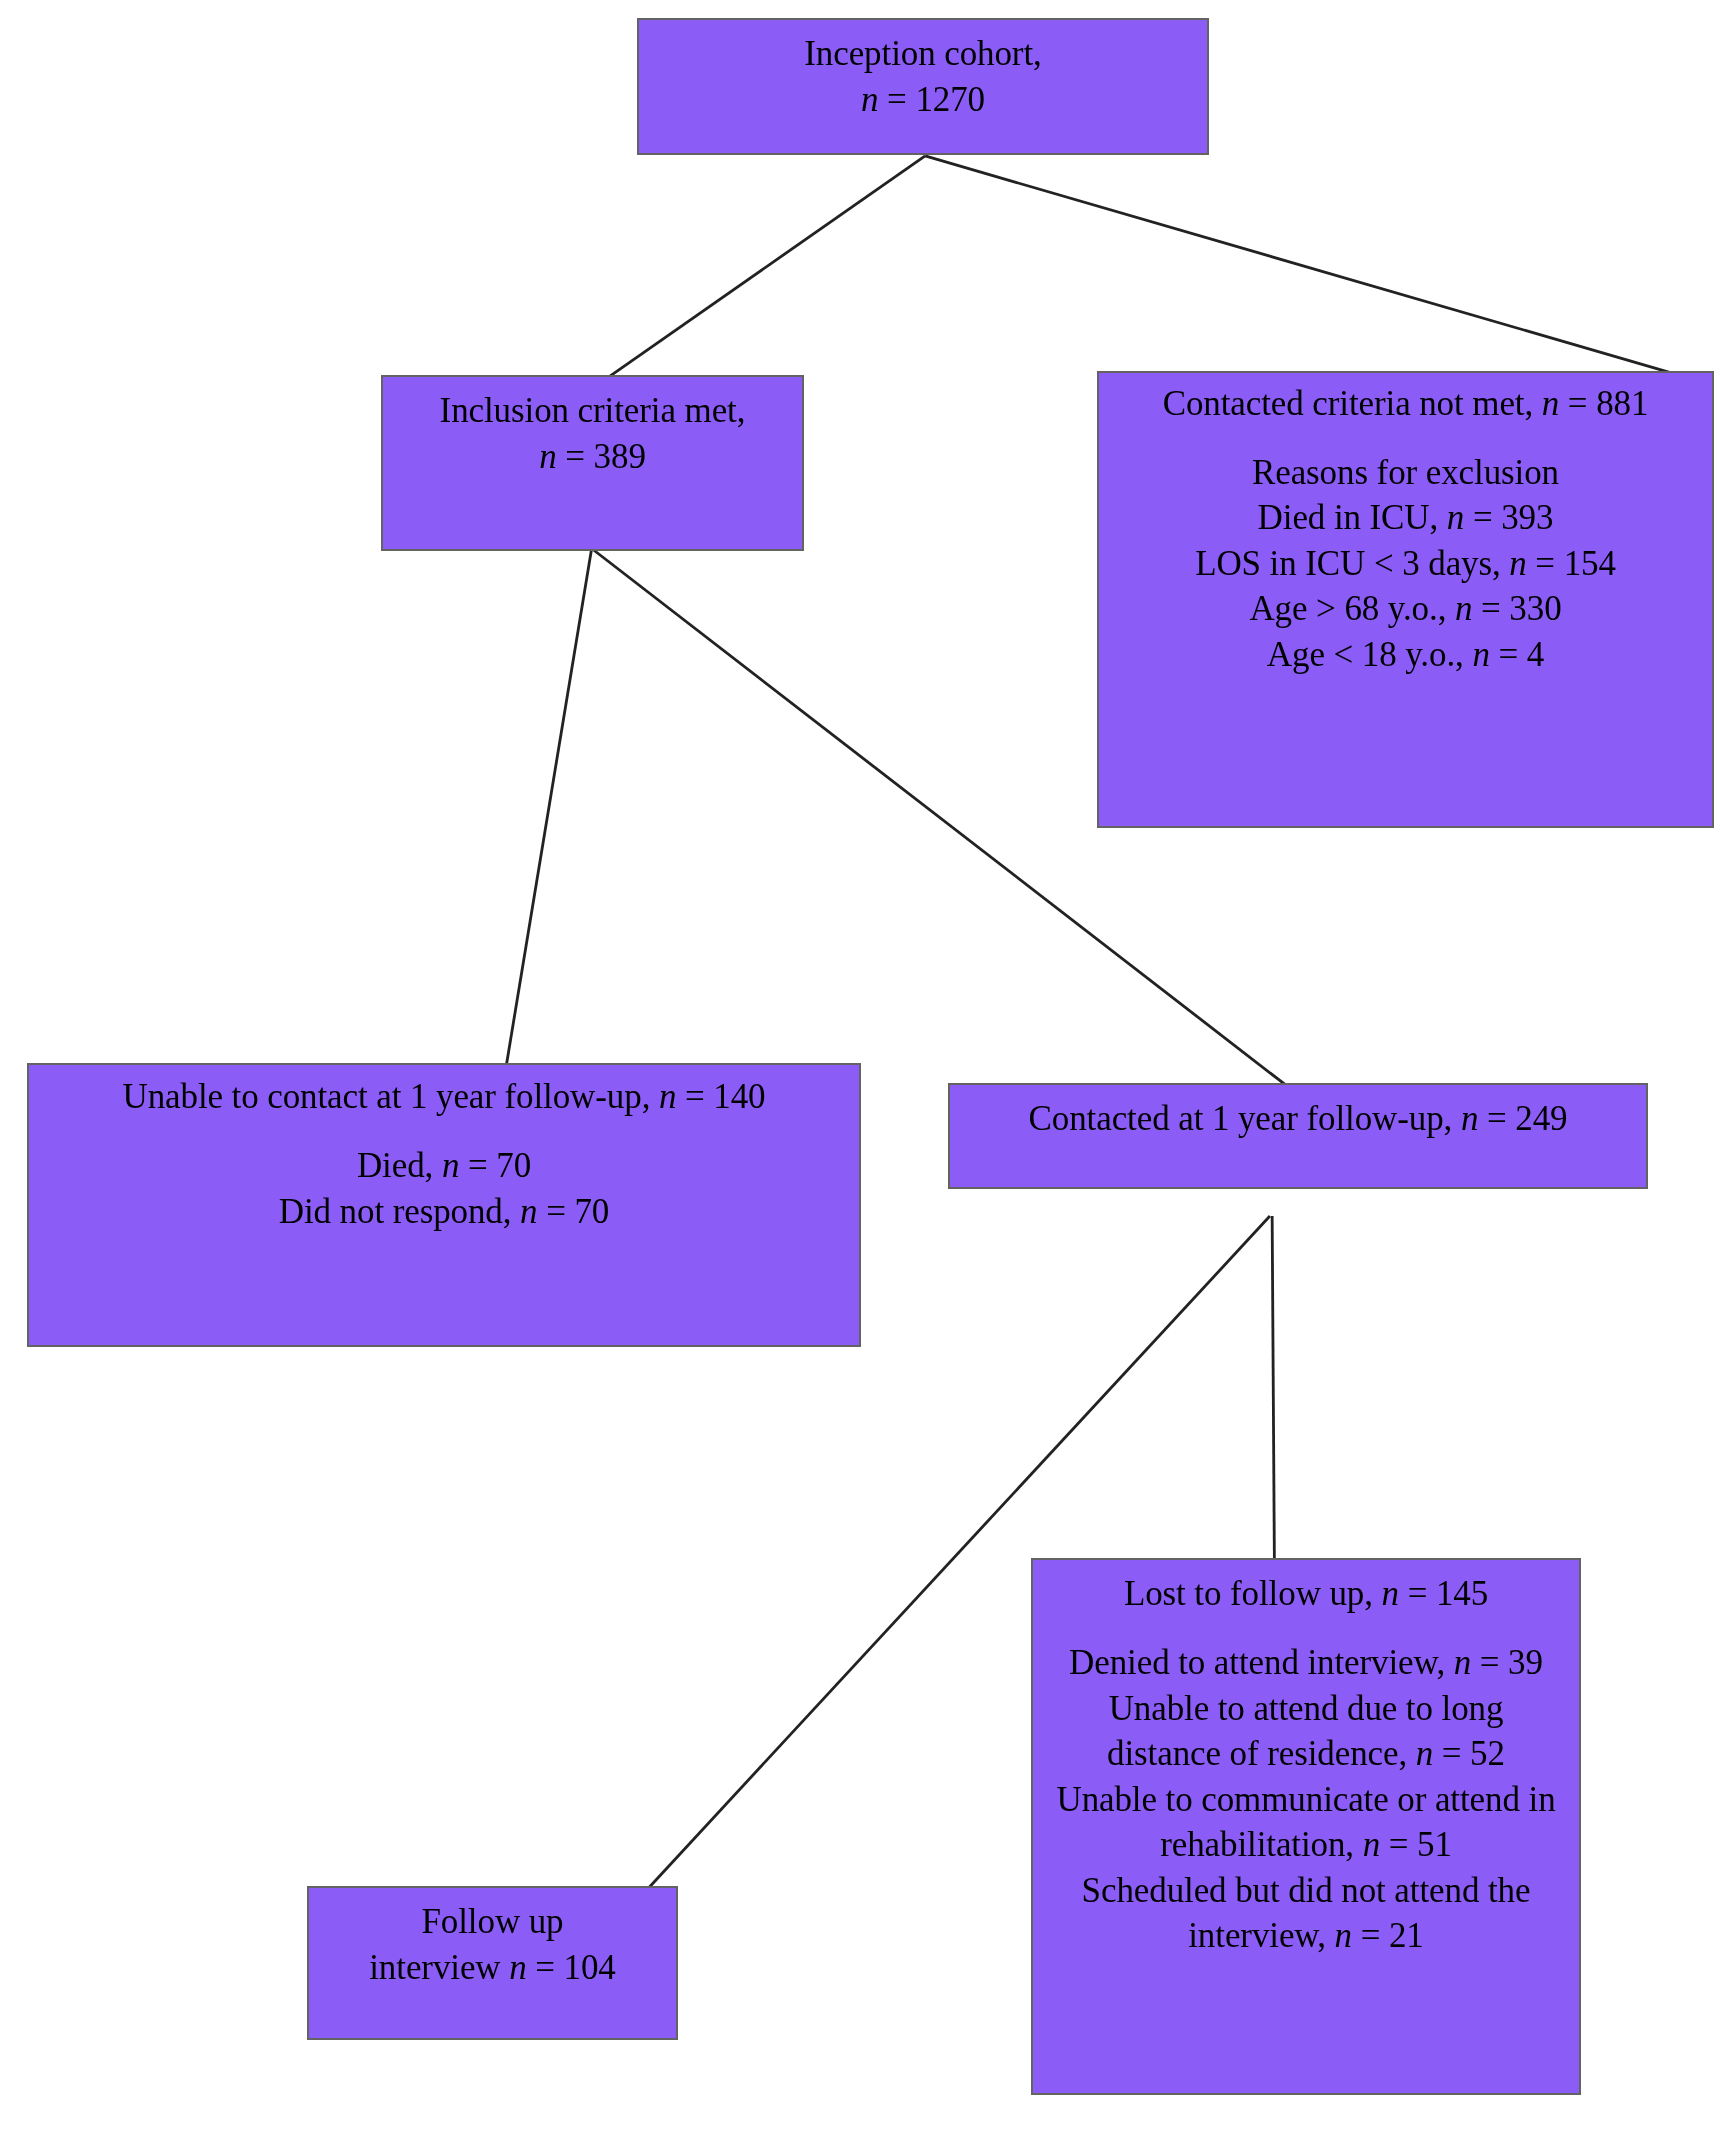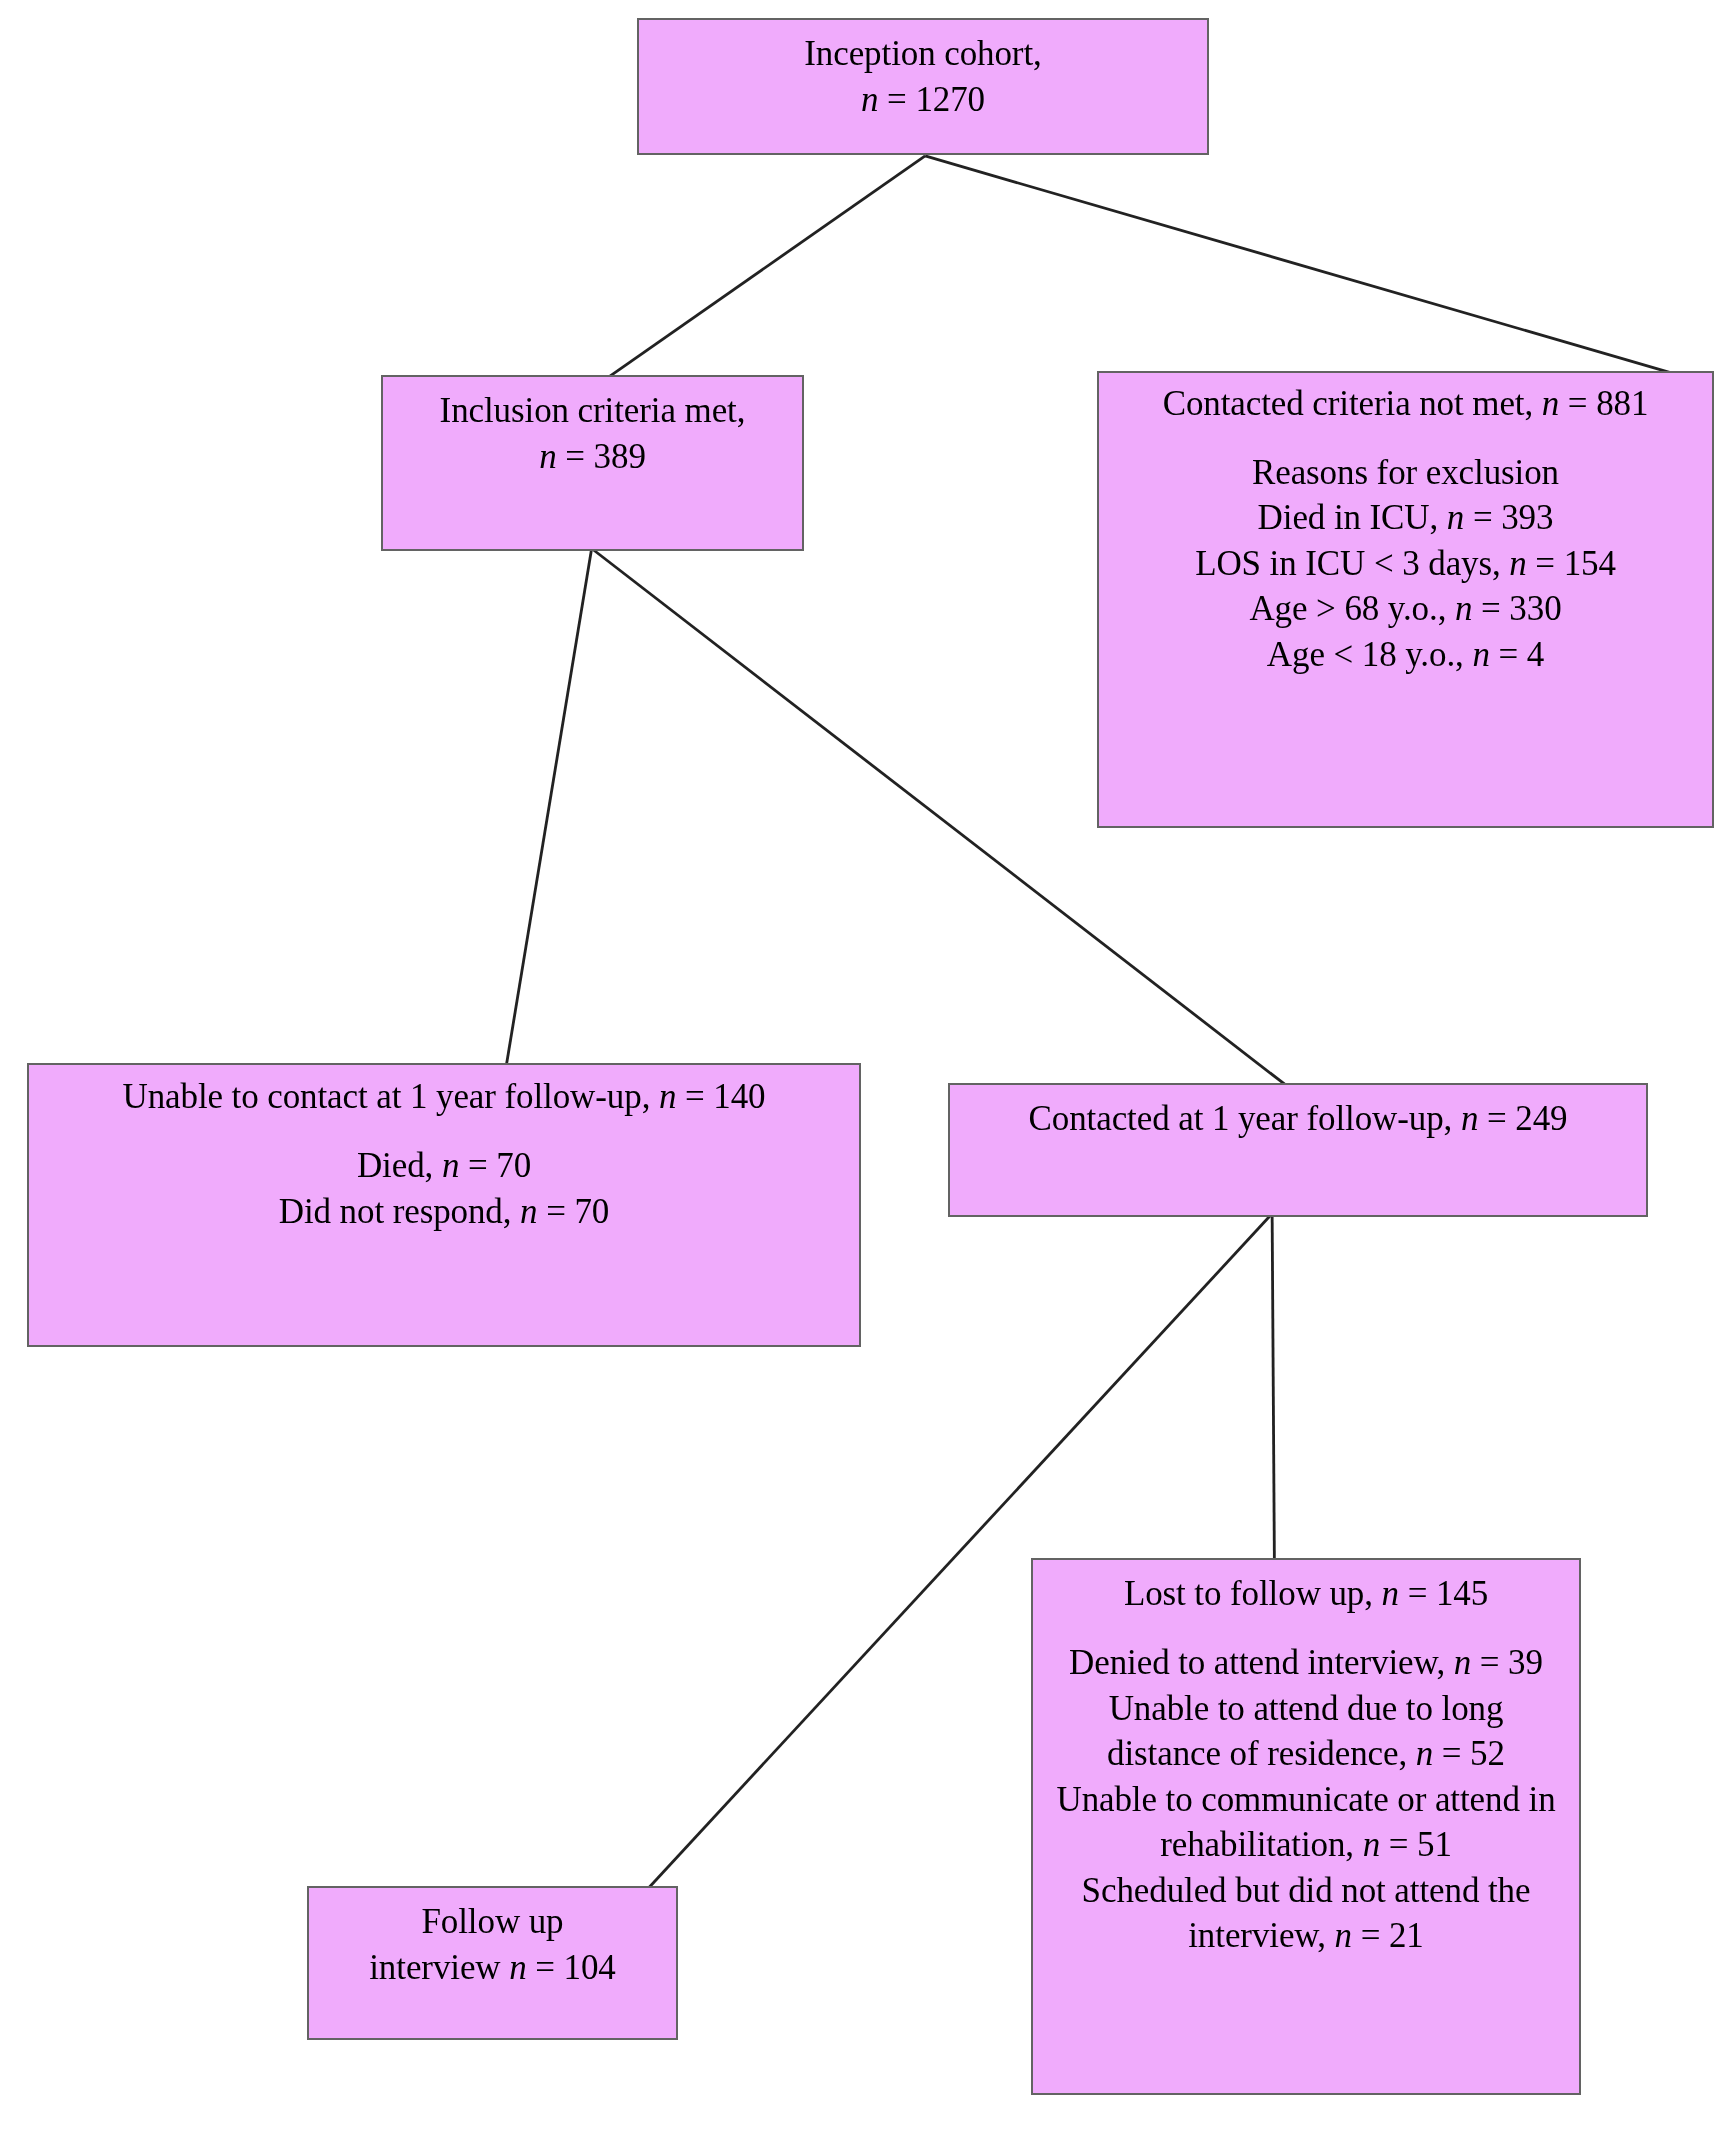--- a/index.html
+++ b/index.html
@@ -23,21 +23,21 @@
     position: absolute;
     left: 0;
     top: 0;
     width: 1735px;
     height: 2129px;
     pointer-events: none;
   }
   .node {
     position: absolute;
     box-sizing: border-box;
-    background: #f0abfc;
+    background: #8b5cf6;
     border: 2.3px solid #636363;
     z-index: 2;
   }
   .node .inner {
     position: absolute;
     left: 0;
     right: 0;
     top: 0;
     text-align: center;
     padding: 10px 7.9px 0 7.9px;
@@ -55,21 +55,21 @@
     height: 23.6px;
   }
   .n-italic {
     font-style: italic;
   }
   
   #node-inception        { left: 637px; top:   18px; width: 572px; height:  137px; }
   #node-included         { left:  381px; top:  375px; width:  423px; height:  176px; }
   #node-excluded         { left: 1097px; top:  371px; width: 617px; height:  457px; }
   #node-unable-contact   { left:   27px; top: 1063px; width: 834px; height:  284px; }
-  #node-contacted        { left: 948px; top: 1083px; width: 700px; height:  134px; }
+  #node-contacted        { left: 948px; top: 1083px; width: 700px; height:  106px; }
   #node-lost             { left: 1031px; top: 1558px; width: 550px; height:  537px; }
   #node-followup         { left:  307px; top: 1886px; width:  371px; height:  154px; }
 
   #node-inception .inner      { padding-top: 11.3px; }
   #node-included .inner       { padding-top: 11.3px; }
   #node-excluded .inner       { padding-top: 7.9px; }
   #node-unable-contact .inner { padding-top: 9px; }
   #node-contacted .inner      { padding-top: 11.3px; }
   #node-lost .inner           { padding-top: 11.3px; }
   #node-followup .inner       { padding-top: 11.3px; }

